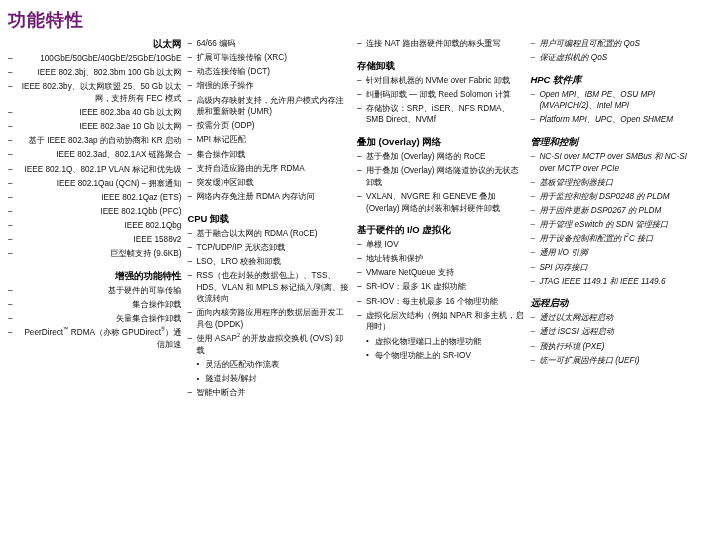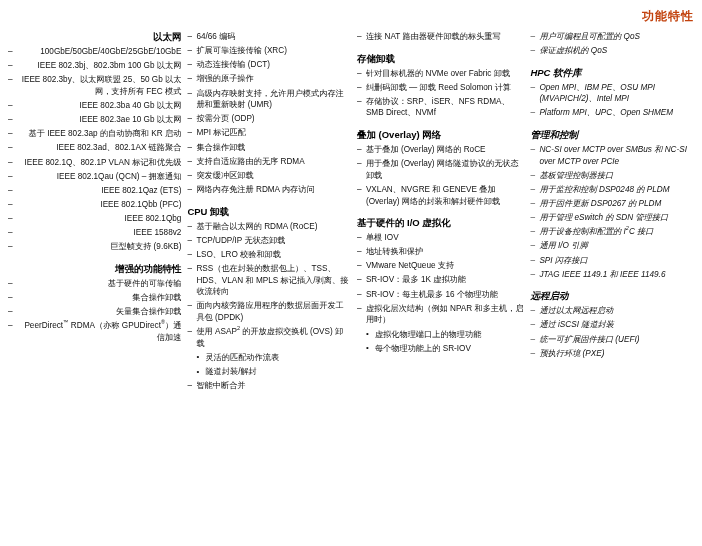--- a/index.html
+++ b/index.html
@@ -15,23 +15,23 @@
     overflow: hidden;
   }
   .page {
     position: relative;
     width: 702px;
     height: 546px;
     box-sizing: border-box;
     padding: 6px 8px 0 8px;
   }
   .page-title {
-    text-align: right;
-    color: #c2410c;
-    font-size: 12px;
+    text-align: left;
+    color: #701a75;
+    font-size: 18px;
     font-weight: bold;
     letter-spacing: 1px;
     margin: 2px 0 6px 0;
   }
   .columns {
     display: flex;
     align-items: flex-start;
     gap: 0px;
   }
   .col {
@@ -192,19 +192,19 @@
           <li>用于固件更新 DSP0267 的 PLDM</li>
           <li>用于管理 eSwitch 的 SDN 管理接口</li>
           <li>用于设备控制和配置的 I<span class="sup">2</span>C 接口</li>
           <li>通用 I/O 引脚</li>
           <li>SPI 闪存接口</li>
           <li>JTAG IEEE 1149.1 和 IEEE 1149.6</li>
         </ul>
         <div class="sec-head spaced">远程启动</div>
         <ul class="items">
           <li>通过以太网远程启动</li>
-          <li>通过 iSCSI 隧道封装</li>
+          <li>通过 iSCSI 远程启动</li>
+          <li>预执行环境 (PXE)</li>
           <li>统一可扩展固件接口 (UEFI)</li>
-          <li>预执行环境 (PXE)</li>
         </ul>
       </div>
   </div>
 </div>
 
 </body></html>

